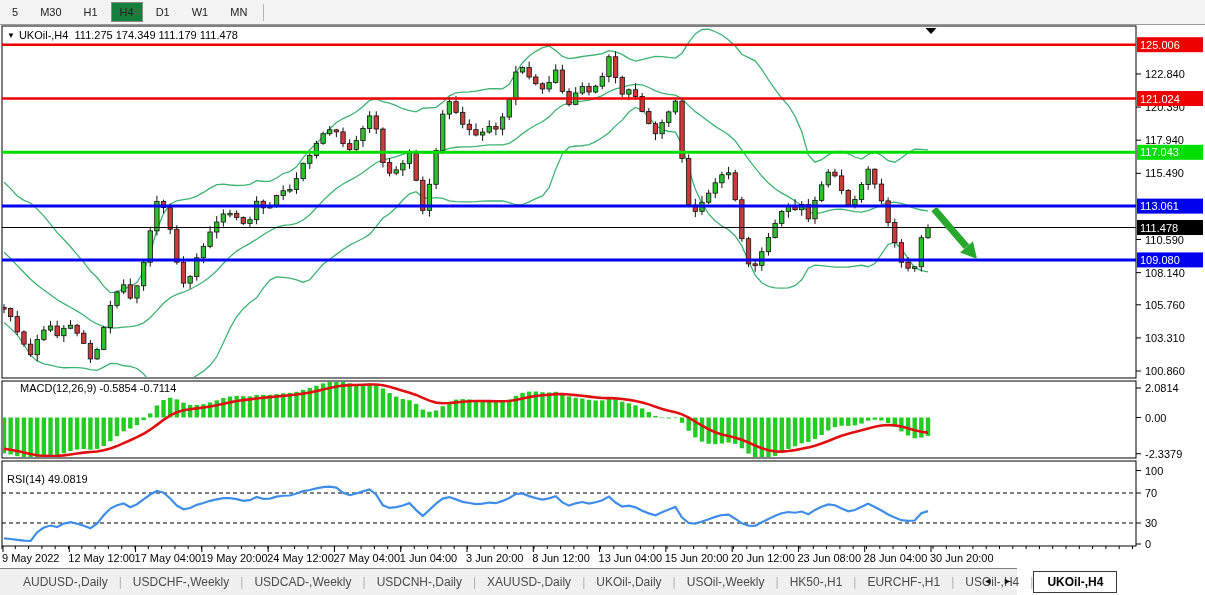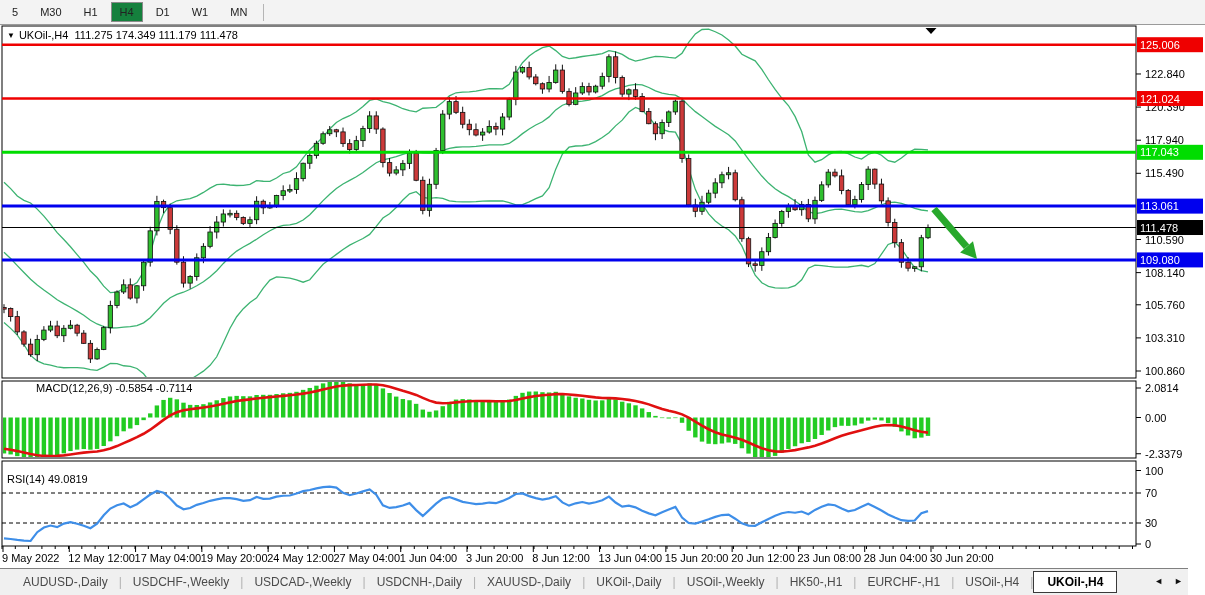--- a/index.html
+++ b/index.html
@@ -8,25 +8,25 @@
   
   .toolbar{position:absolute;top:0;left:0;width:1205px;height:25px;background:#f3f3f3;
            border-bottom:1px solid #9a9a9a;display:flex;align-items:center;box-sizing:border-box;padding-left:1px;}
   .tf-btn{font-size:11px;color:#222;padding:3px 8px;margin:0 2px;border:1px solid transparent;}
   .tf-btn.active{background:#15803d;border:1px solid #8a8a8a;}
   .tf-sep{width:1px;height:17px;background:#b5b5b5;margin:0 5px;}
   
   .chart-wrap{position:absolute;top:25px;left:0;width:1205px;height:543px;background:#fff;}
   .hdr{position:absolute;font-size:11px;color:#000;white-space:pre;z-index:5;}
   #main-header{top:4px;left:7px;}
-  #macd-header{top:357px;left:23px;padding-left:13px;}
+  #macd-header{top:357px;left:7px;padding-left:13px;}
   #rsi-header{top:448px;left:7px;}
   .tri{display:inline-block;font-size:8px;vertical-align:1px;margin-right:4px;}
   
-  .tabbar{position:absolute;bottom:0;left:0;width:1188px;height:27px;background:#f0f0f0;
+  .tabbar{position:absolute;bottom:0;left:0;width:1017px;height:27px;background:#f0f0f0;
           border-top:1px solid #808080;display:flex;align-items:center;font-size:12px;color:#4a4a4a;
           box-sizing:border-box;padding-left:12px;}
   .tab{padding:4px 11px;white-space:nowrap;}
   .tab.active{background:#fff;border:1px solid #3a3a3a;font-weight:bold;color:#000;padding:3px 13px;}
   .tab-sep{color:#b0b0b0;}
   .tab-nav{position:absolute;right:5px;top:7px;display:flex;gap:11px;font-size:9px;color:#111;}
   .tab-nav span{cursor:default;}
   text{font-family:"Liberation Sans","DejaVu Sans",sans-serif;}
 </style>
 </head>

